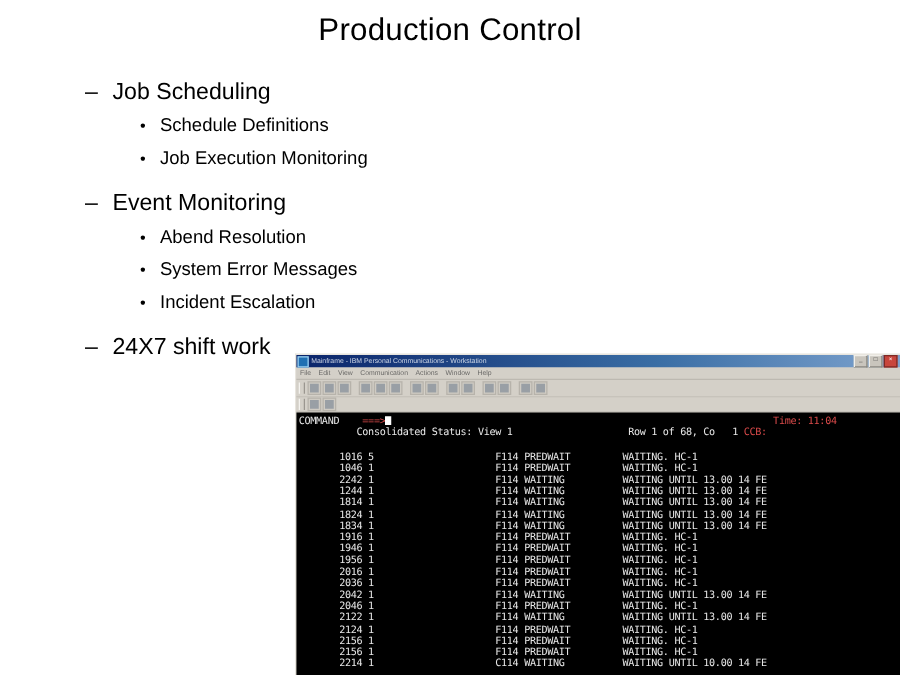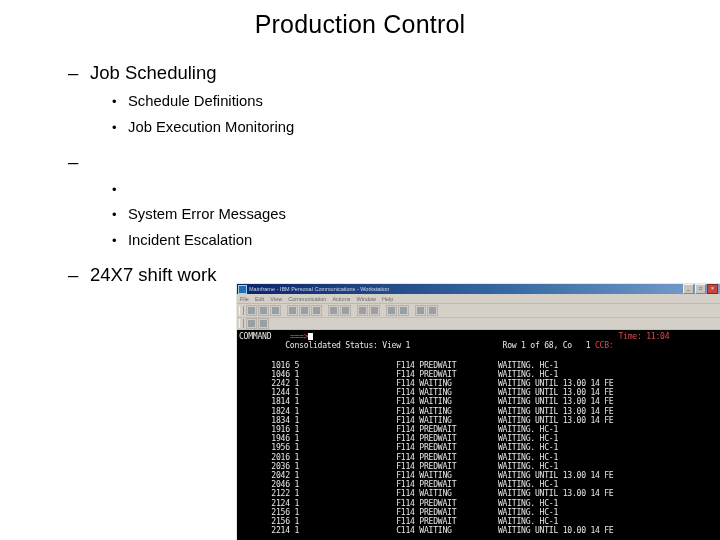--- a/index.html
+++ b/index.html
@@ -269,24 +269,26 @@
       <div class="lvl2">
         <span class="dot">•</span>
         <span>Job Execution Monitoring</span>
       </div>
     </div>
   </div>
 
   <div class="grp">
     <div class="lvl1">
       <span class="dash">–</span>
+      <span>Event Monitoring</span>
     </div>
     <div class="sub-wrap">
       <div class="lvl2">
         <span class="dot">•</span>
+        <span>Abend Resolution</span>
       </div>
       <div class="lvl2">
         <span class="dot">•</span>
         <span>System Error Messages</span>
       </div>
       <div class="lvl2">
         <span class="dot">•</span>
         <span>Incident Escalation</span>
       </div>
     </div>

